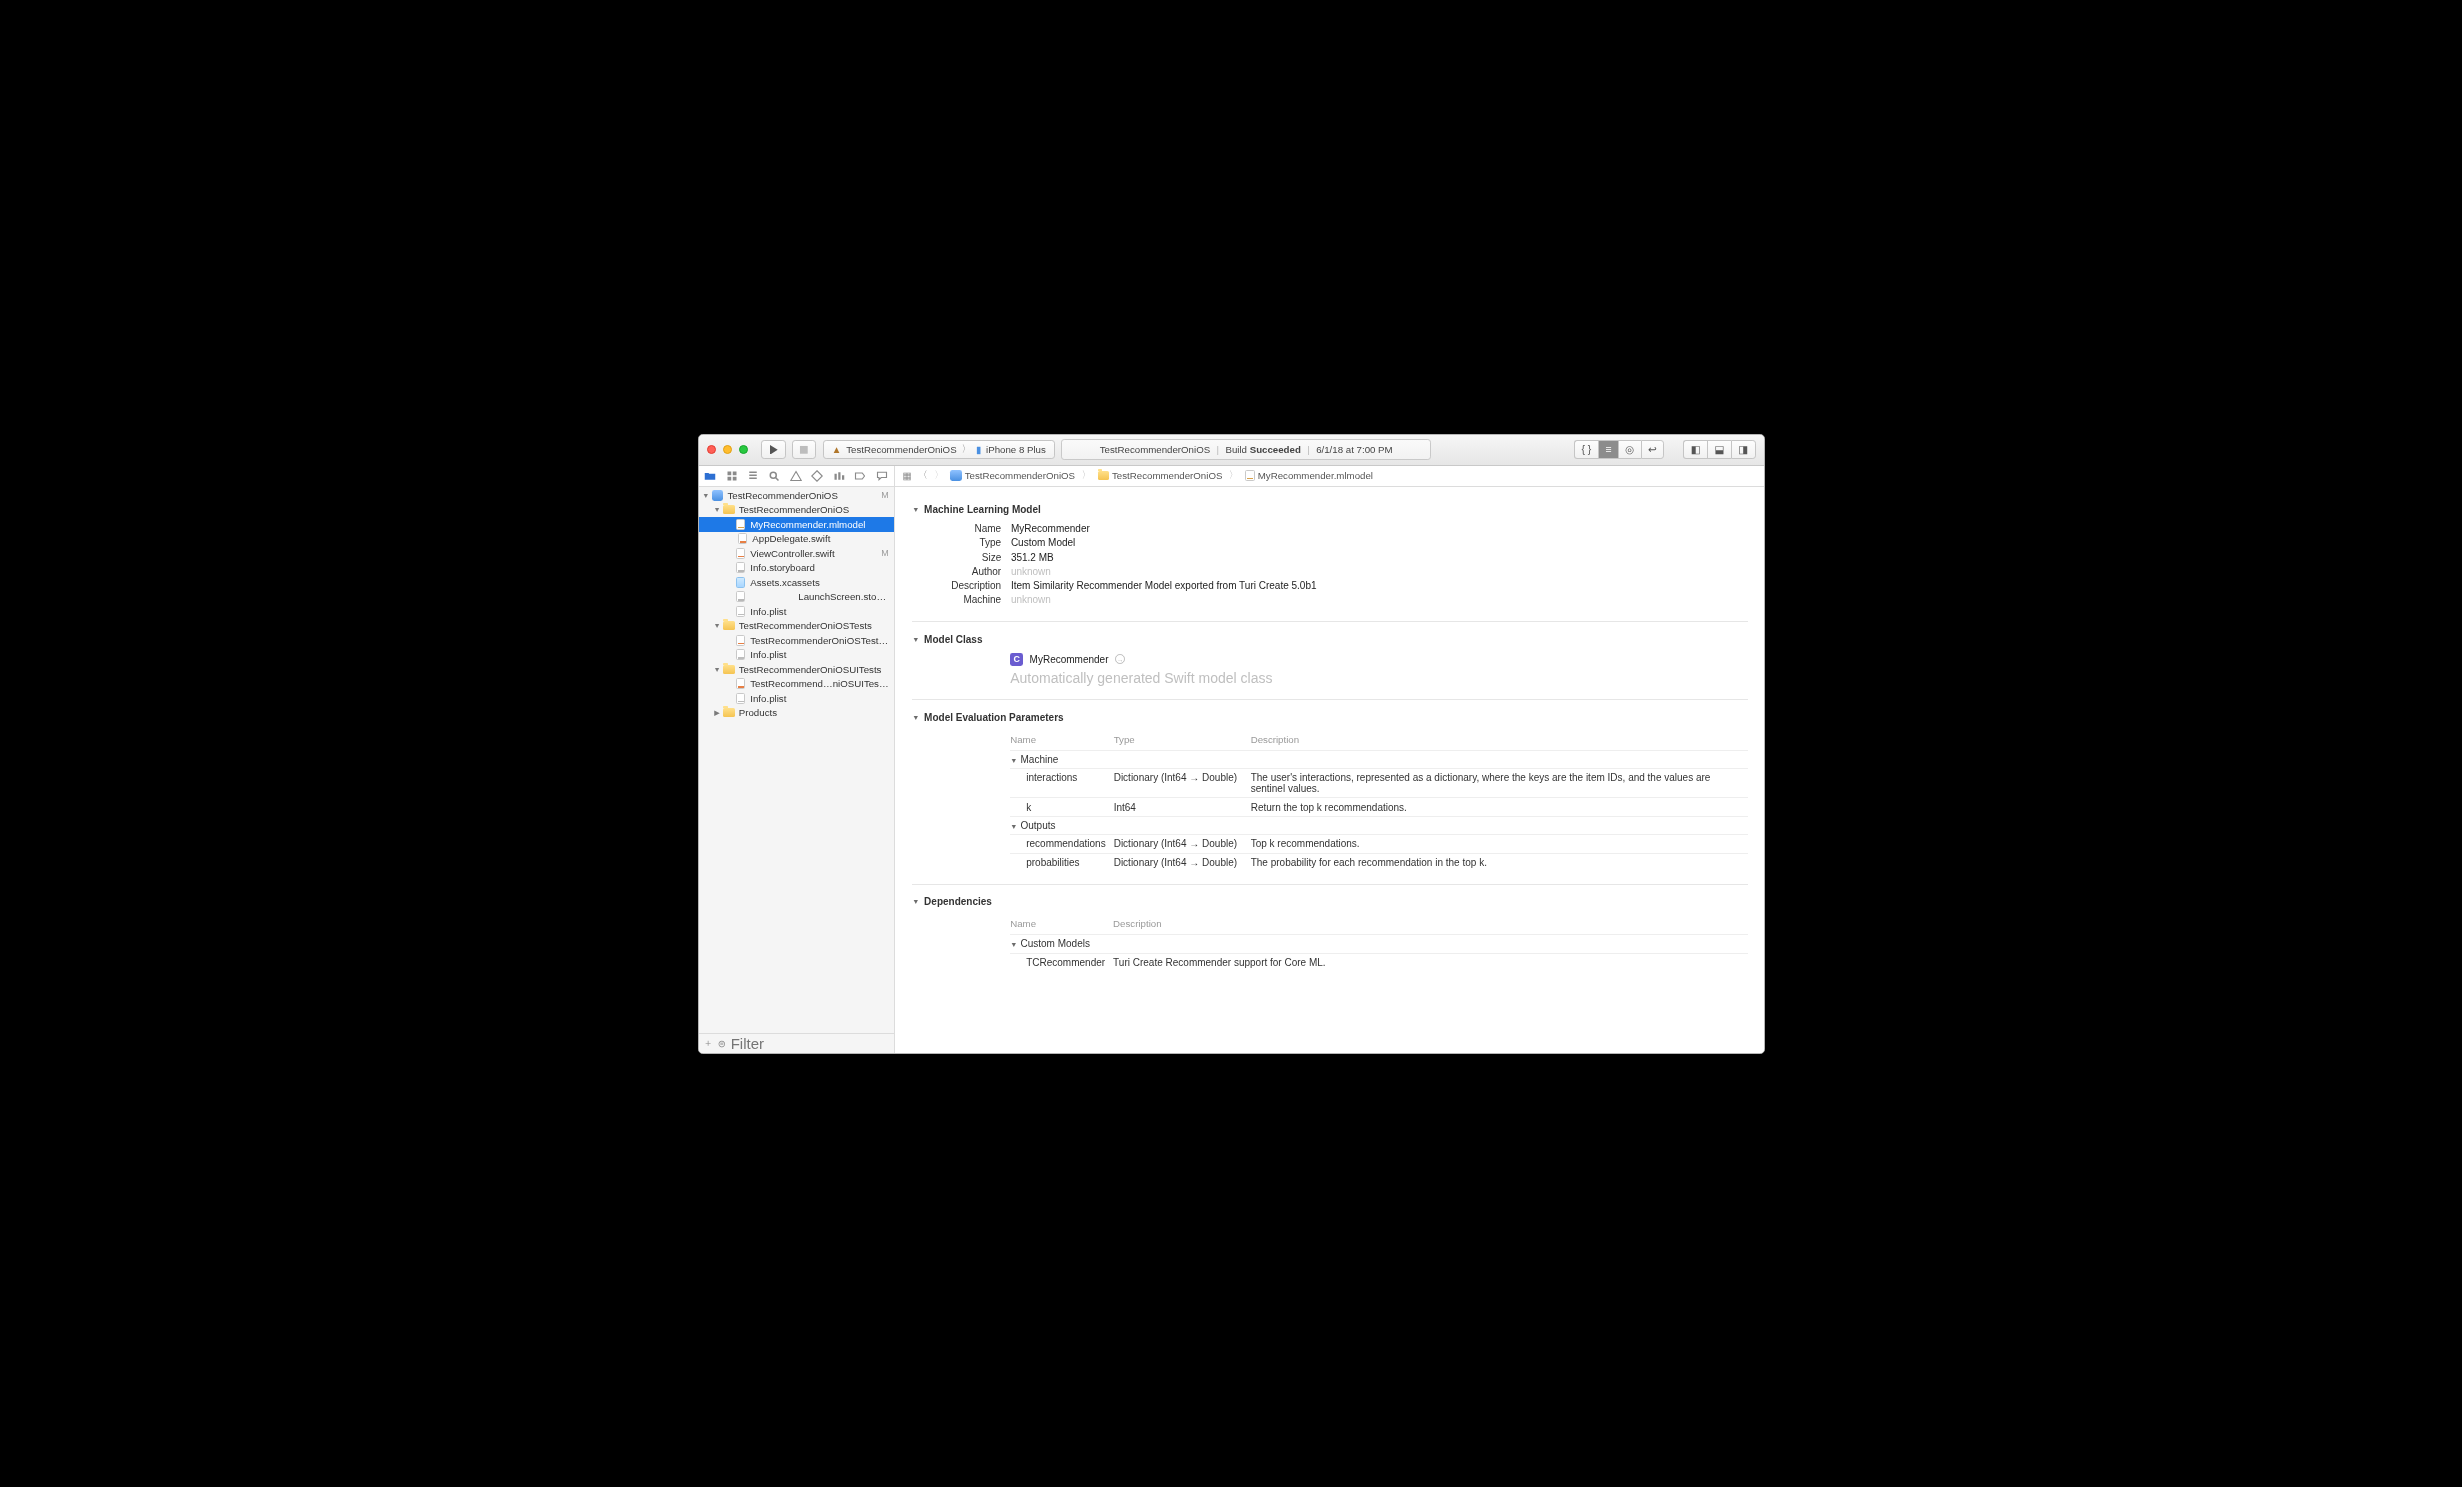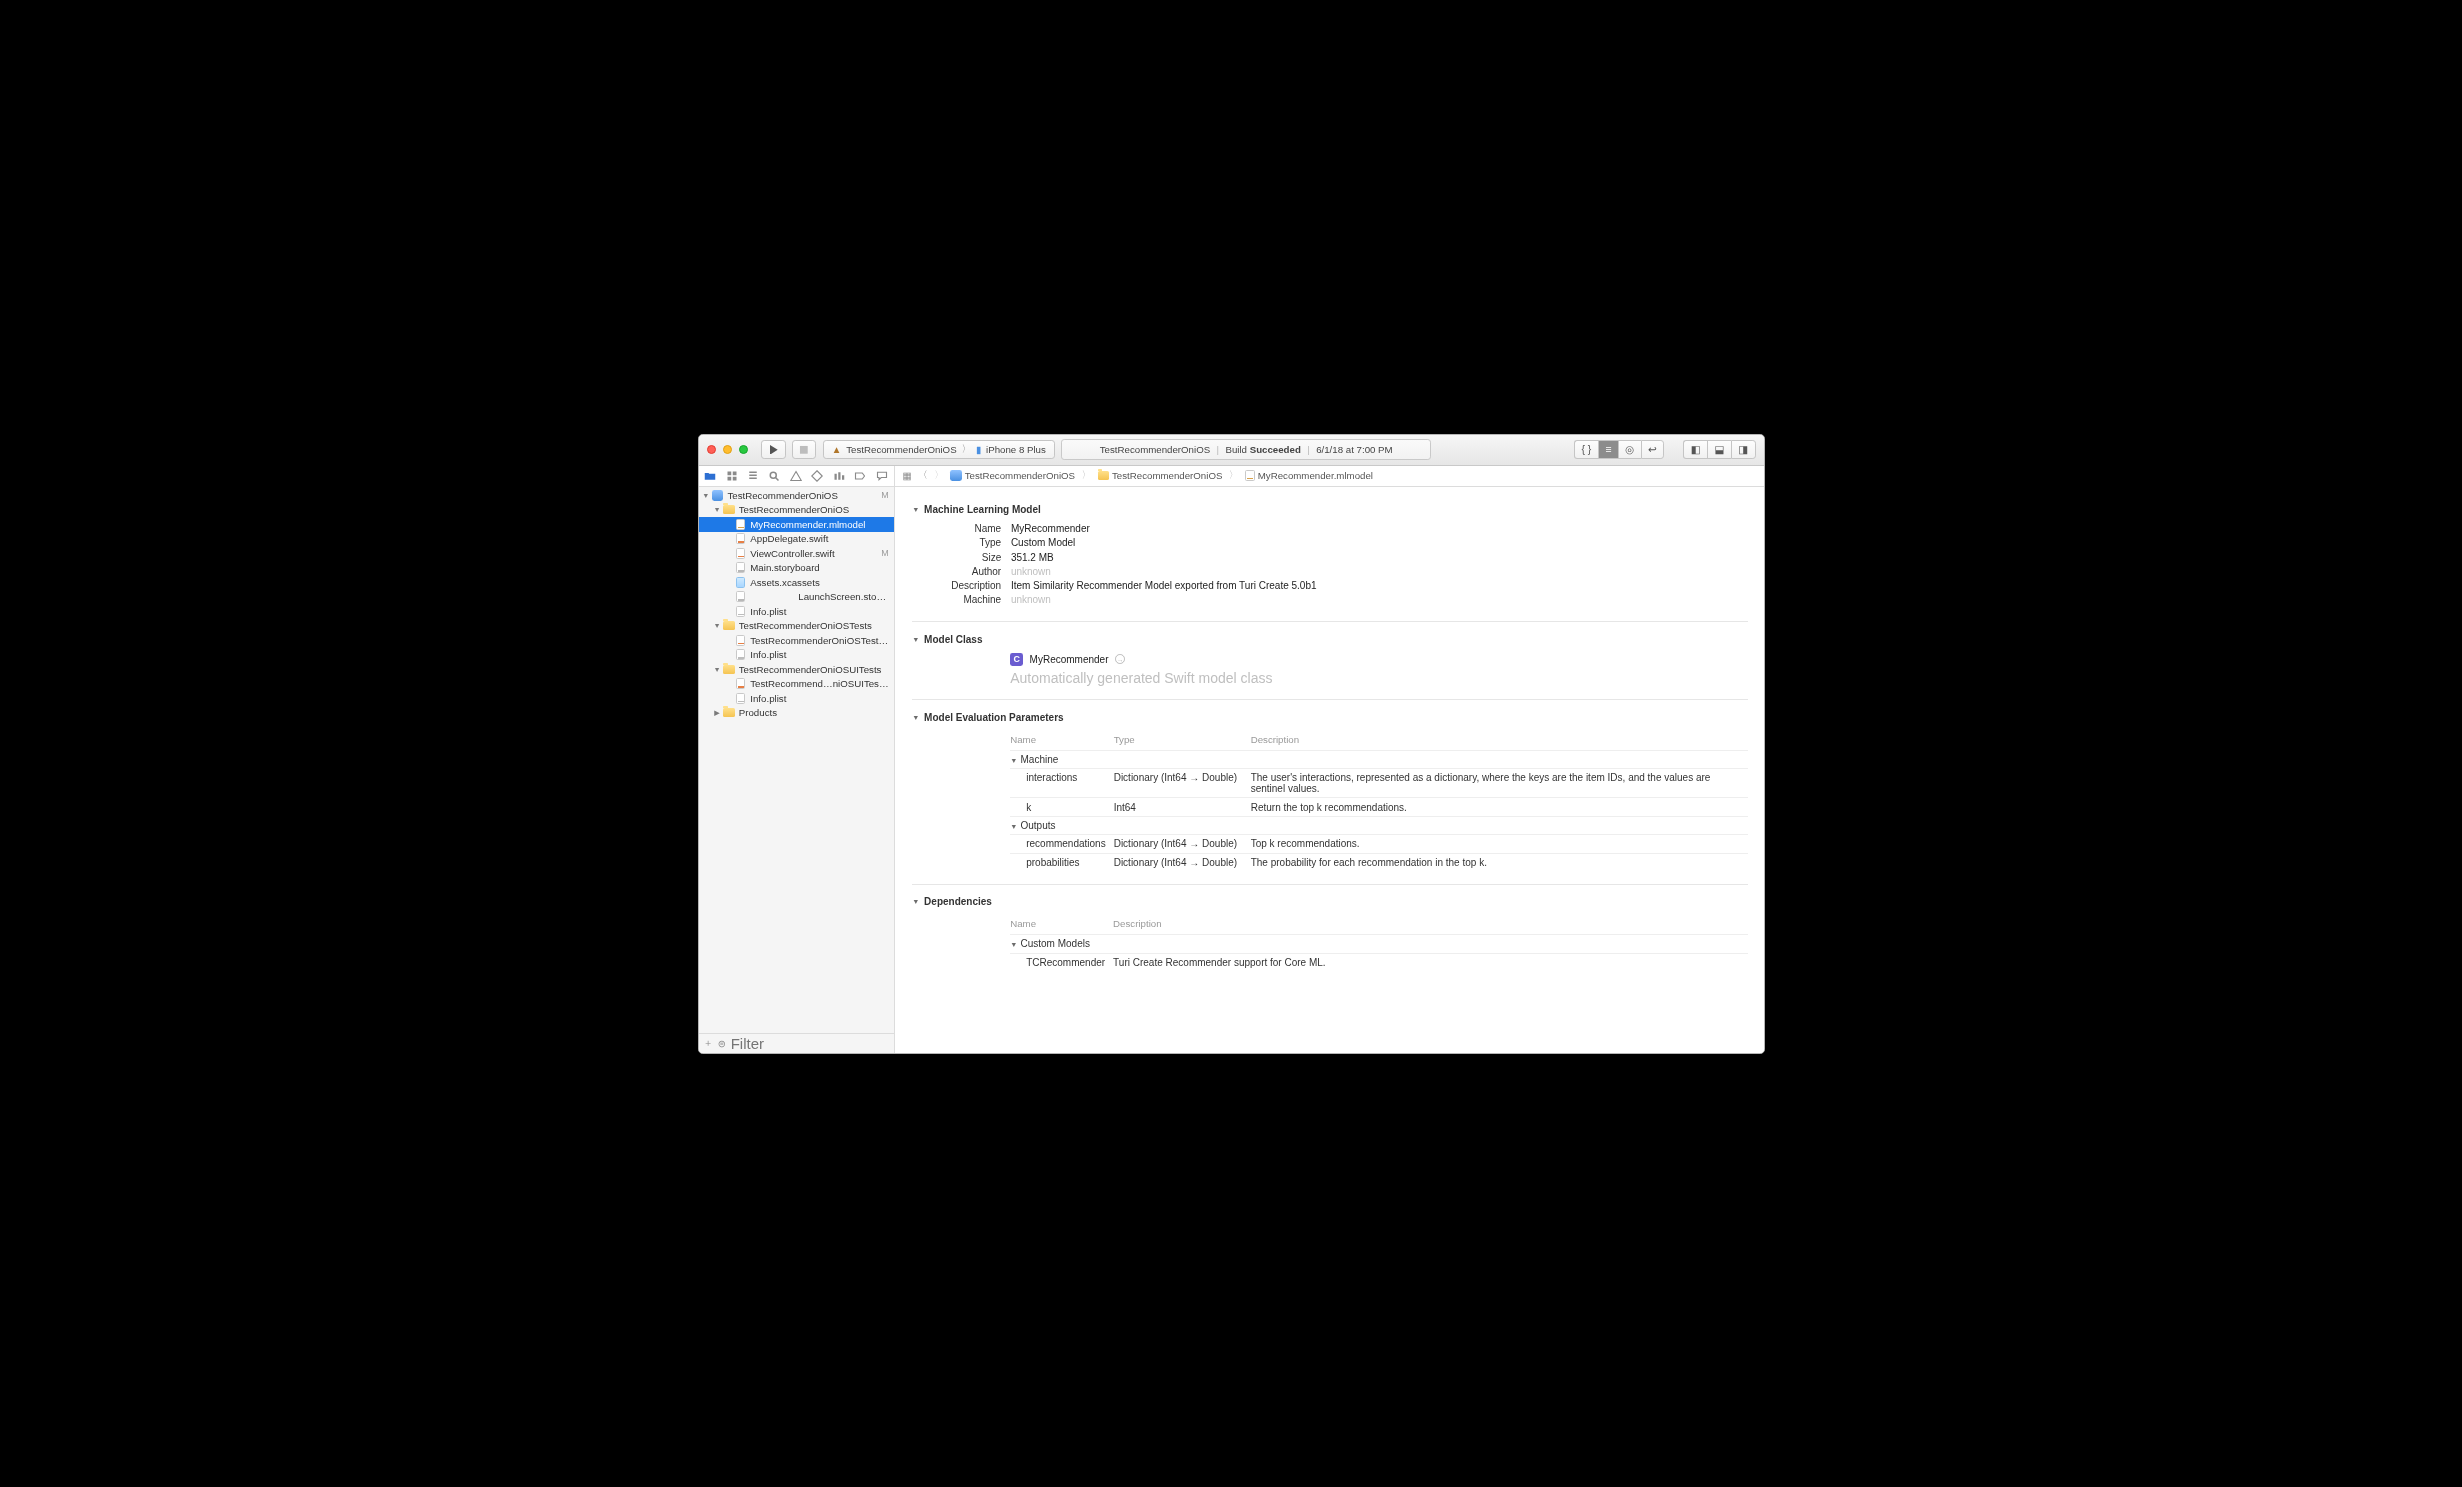--- a/index.html
+++ b/index.html
@@ -261,21 +261,21 @@
         </div>
         <div id="files1">
             <div class="row sel" style="padding-left: 34px;">
               <span class="ficon">
                 <span class="ic-file ml">
                   <span class="dot"></span>
                 </span>
               </span>
               <span class="lbl">MyRecommender.mlmodel</span>
             </div>
-            <div class="row" style="padding-left: 34px;">
+            <div class="row" style=" margin-left: 36px;">
               <span class="ficon">
                 <span class="ic-file ">
                   <span class="dot"></span>
                 </span>
               </span>
               <span class="lbl">AppDelegate.swift</span>
             </div>
             <div class="row" style="padding-left: 34px;">
               <span class="ficon">
                 <span class="ic-file ">
@@ -284,21 +284,21 @@
               </span>
               <span class="lbl">ViewController.swift</span>
               <span class="badge">M</span>
             </div>
             <div class="row" style="padding-left: 34px;">
               <span class="ficon">
                 <span class="ic-file story">
                   <span class="dot"></span>
                 </span>
               </span>
-              <span class="lbl">Main.storyboard</span>
+              <span class="lbl">Info.storyboard</span>
             </div>
             <div class="row" style="padding-left: 34px;">
               <span class="ficon">
                 <span class="ic-file asset"></span>
               </span>
               <span class="lbl">Assets.xcassets</span>
             </div>
             <div class="row" style="padding-left: 34px; gap: 48px;">
               <span class="ficon">
                 <span class="ic-file story">

